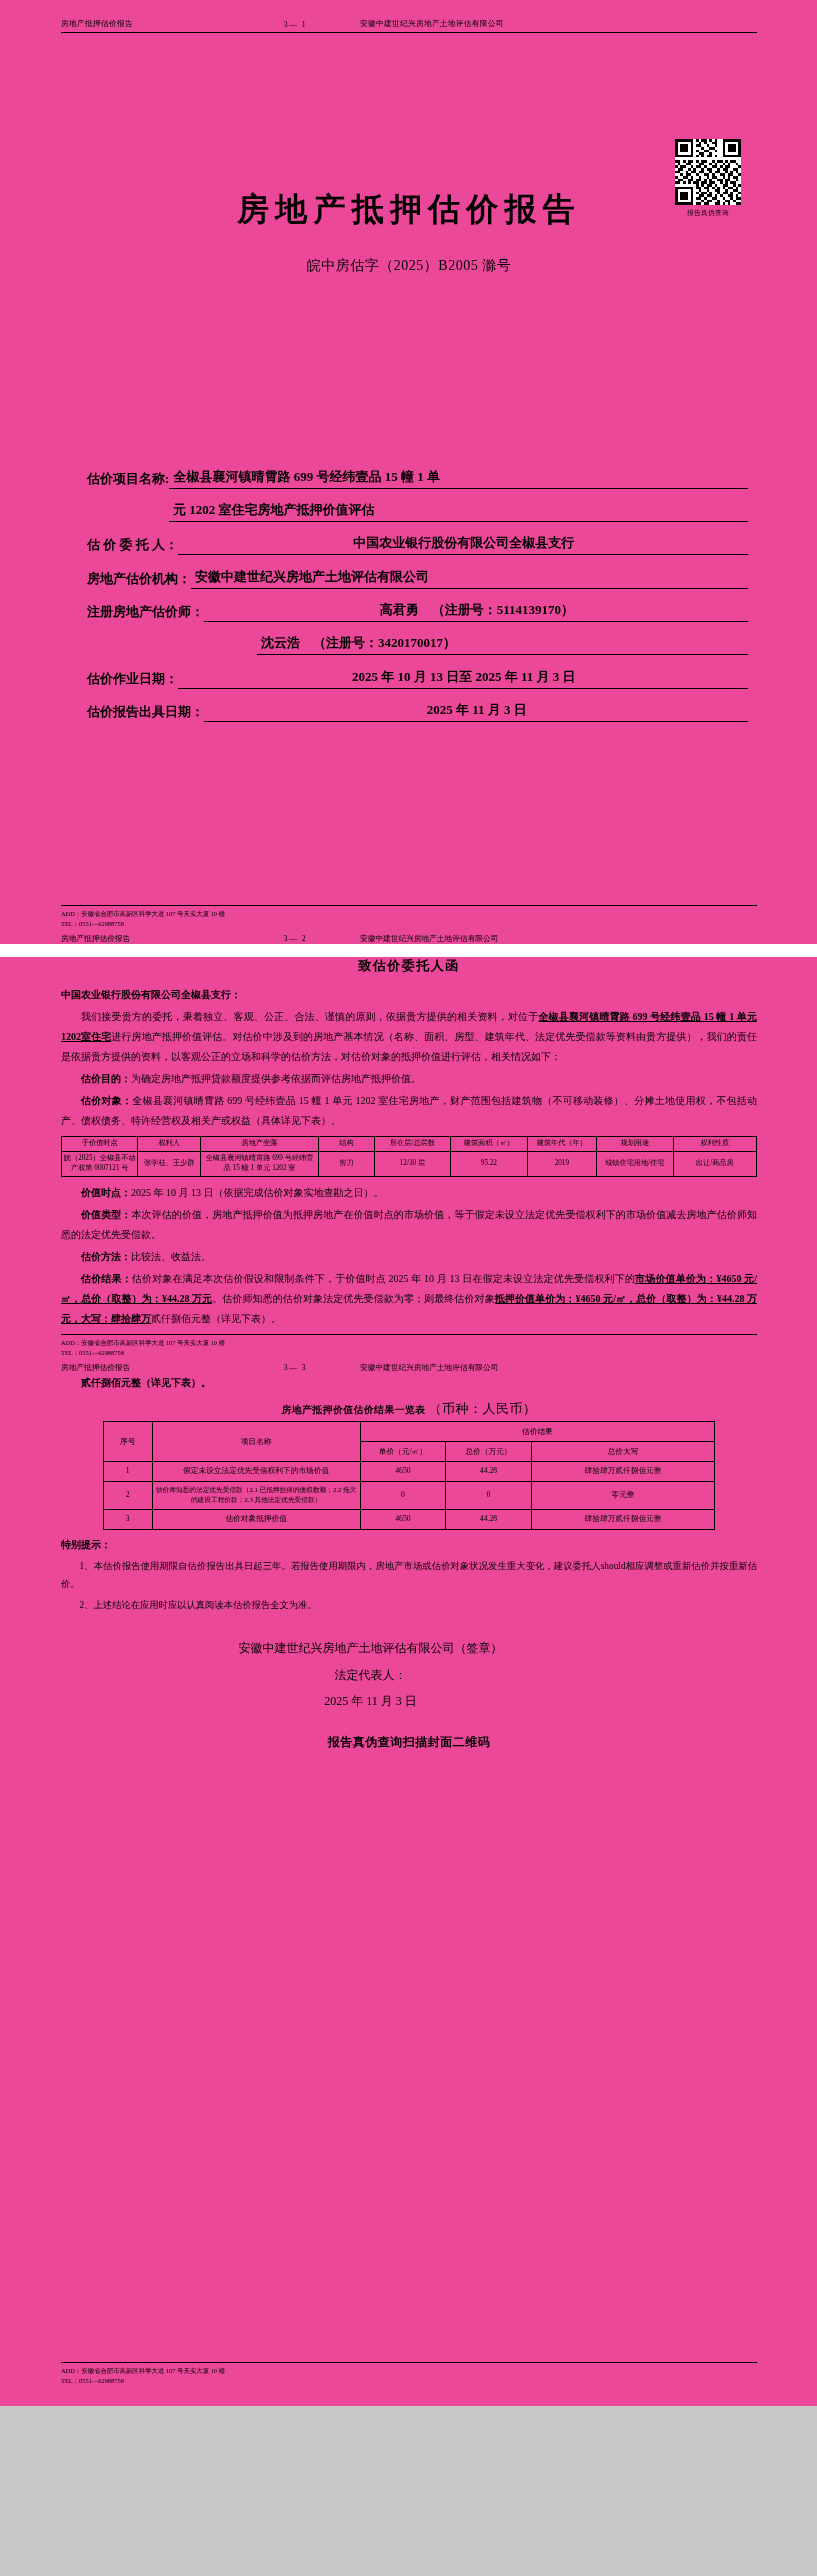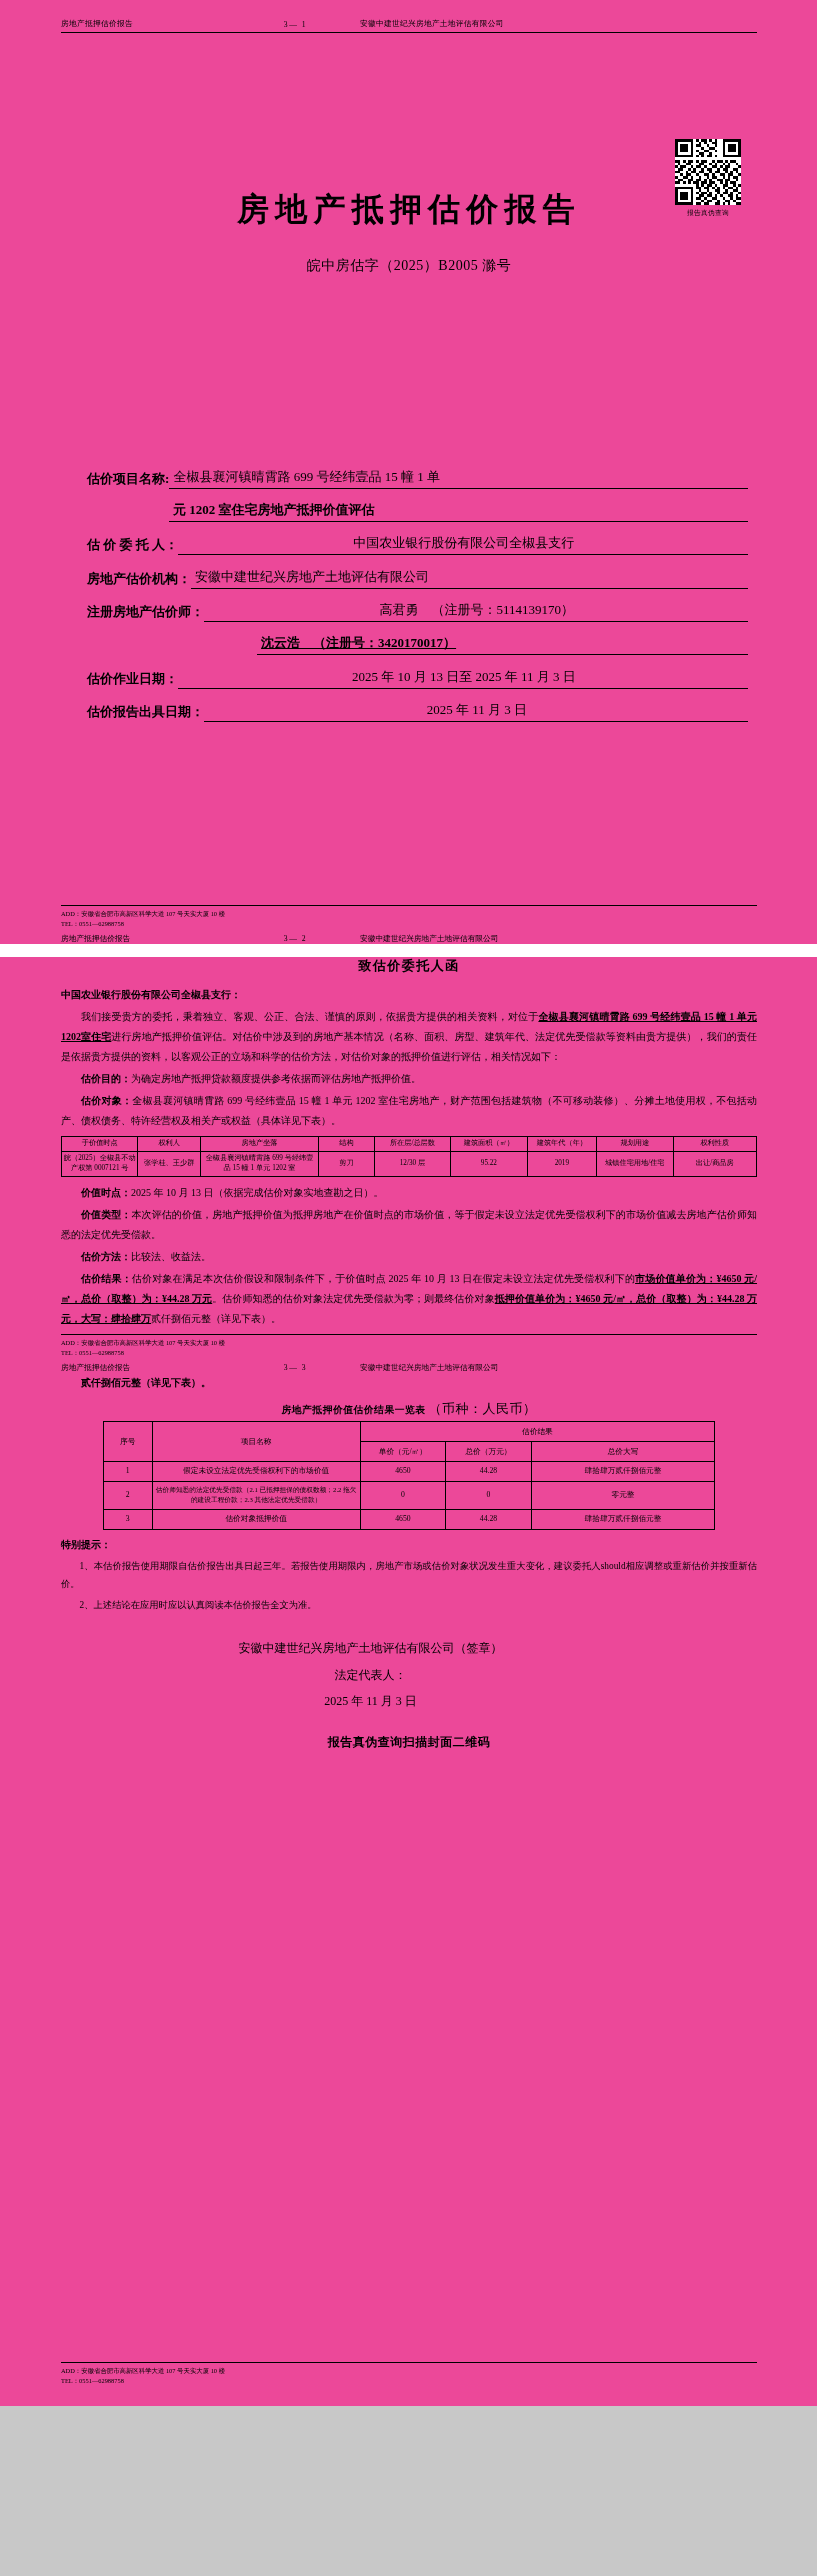--- a/index.html
+++ b/index.html
@@ -86,31 +86,31 @@
     padding-right:9.3px;
     font-size:13px;
     line-height:1.62;
   }
   .cf-row { display:flex; align-items:flex-end; margin-bottom:10.3px; }
   .cf-label { font-weight:bold; white-space:nowrap; }
   .cf-val {
     flex:1;
     border-bottom:0.8px solid #000;
     padding:0 2.1px 1px 4.1px;
-    font-weight:normal;
+    font-weight:bold;
   }
   .cf-val.center { text-align:center; }
   .cf-cont {
     border-bottom:0.8px solid #000;
     font-weight:bold;
     padding:0 2.1px 1px 4.1px;
     margin-bottom:10.3px;
     margin-left:82px;
   }
-  .cf-indent { margin-left:170px;text-decoration:underline; }
+  .cf-indent { margin-left:170px; }
 
   
   .sec-title {
     text-align:center;
     font-size:13px;
     font-weight:bold;
     letter-spacing:1.5px;
     margin:13.4px 0 9.3px 0;
   }
   .p {

